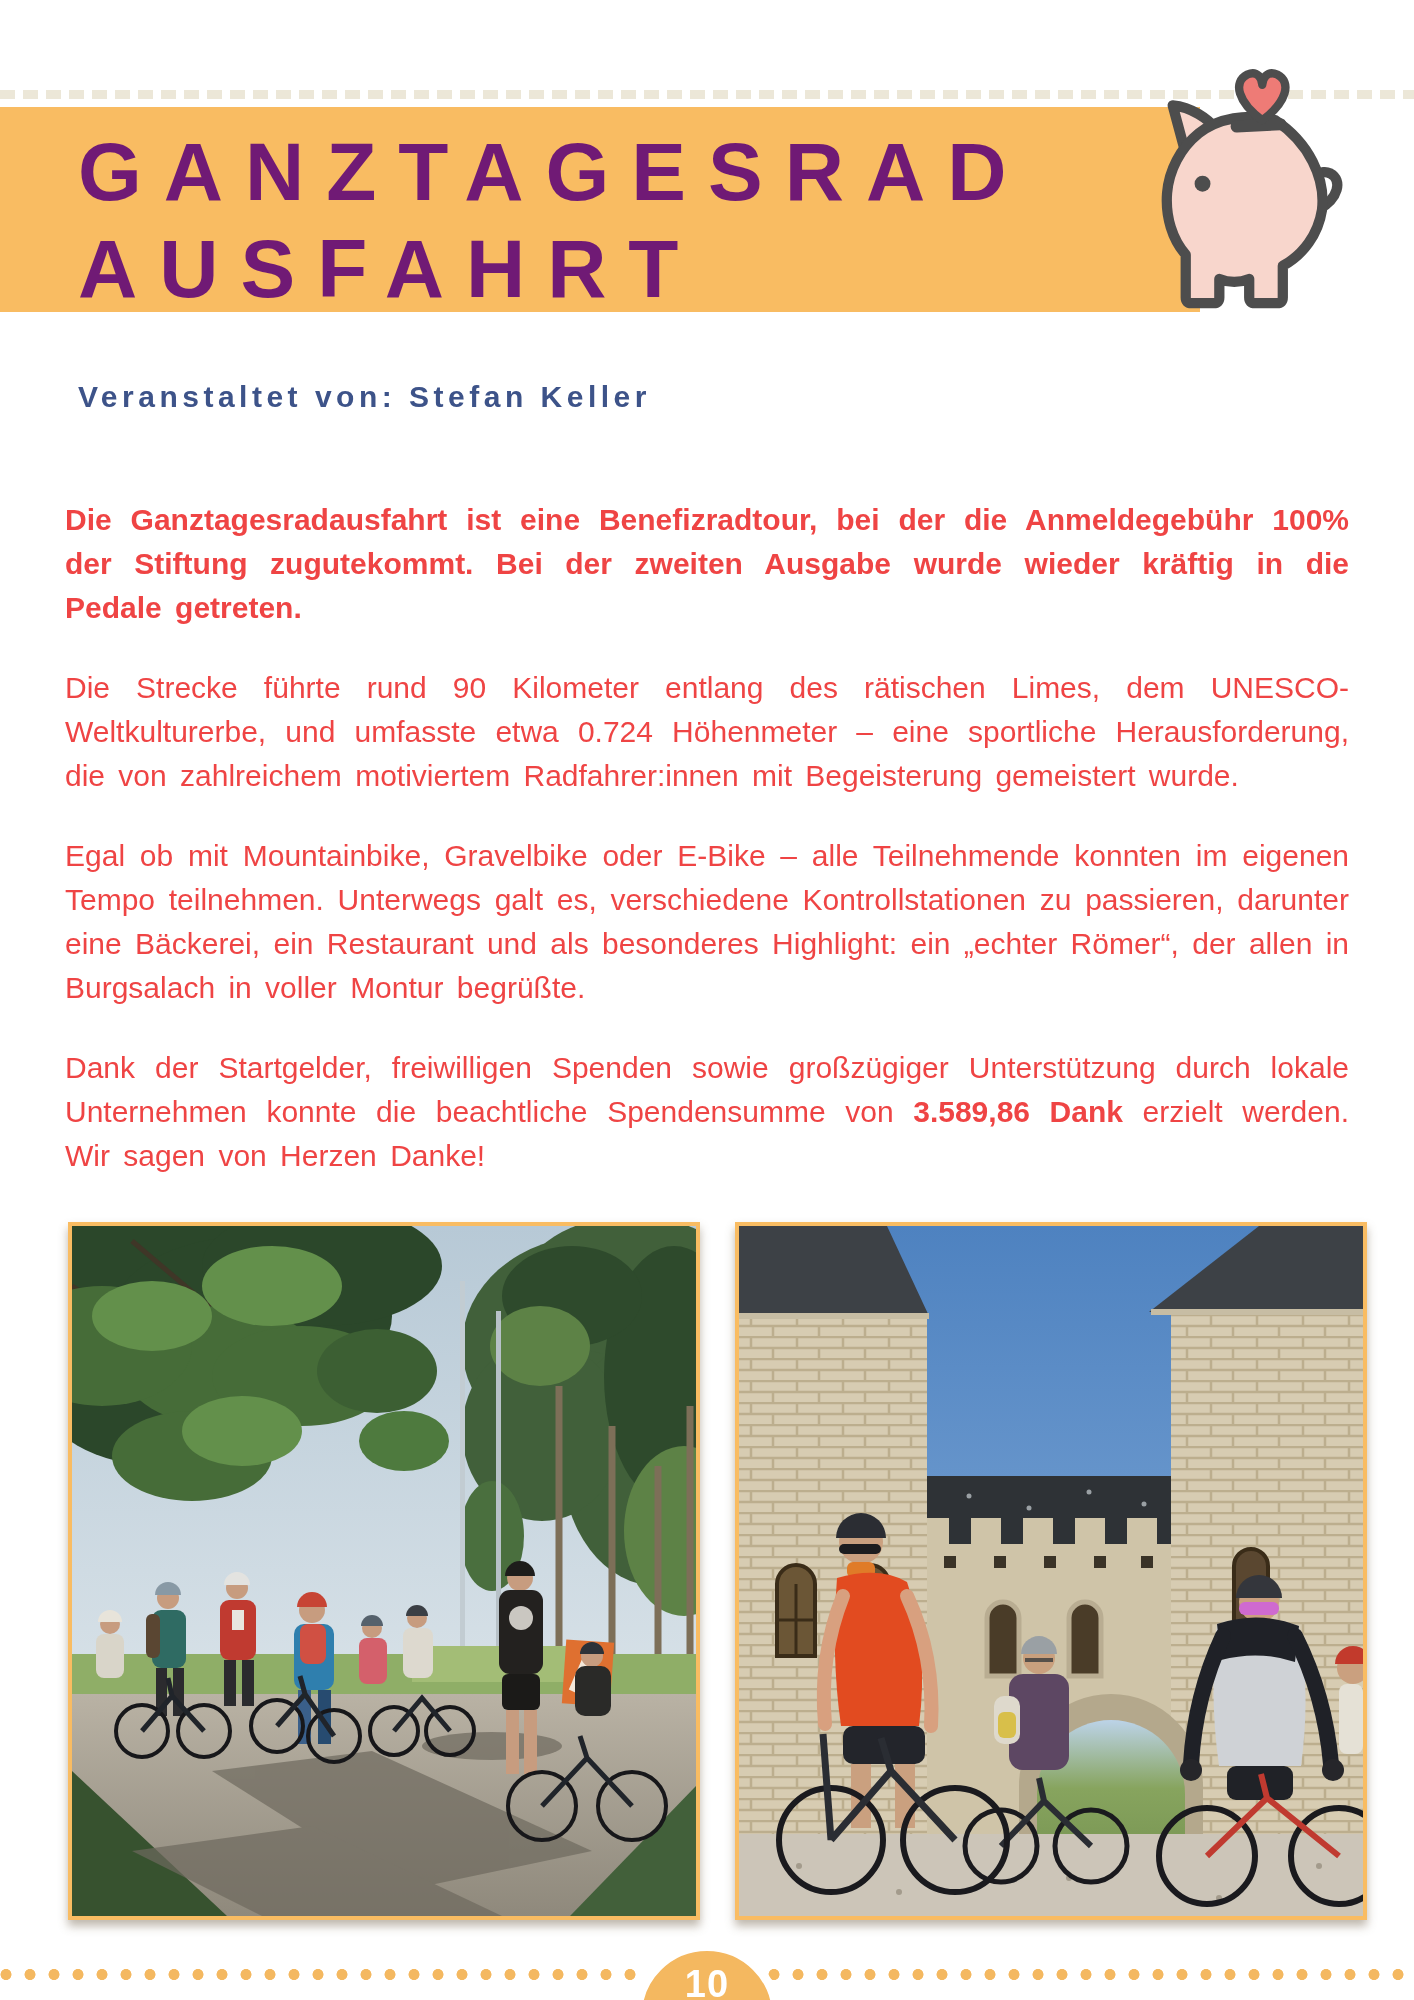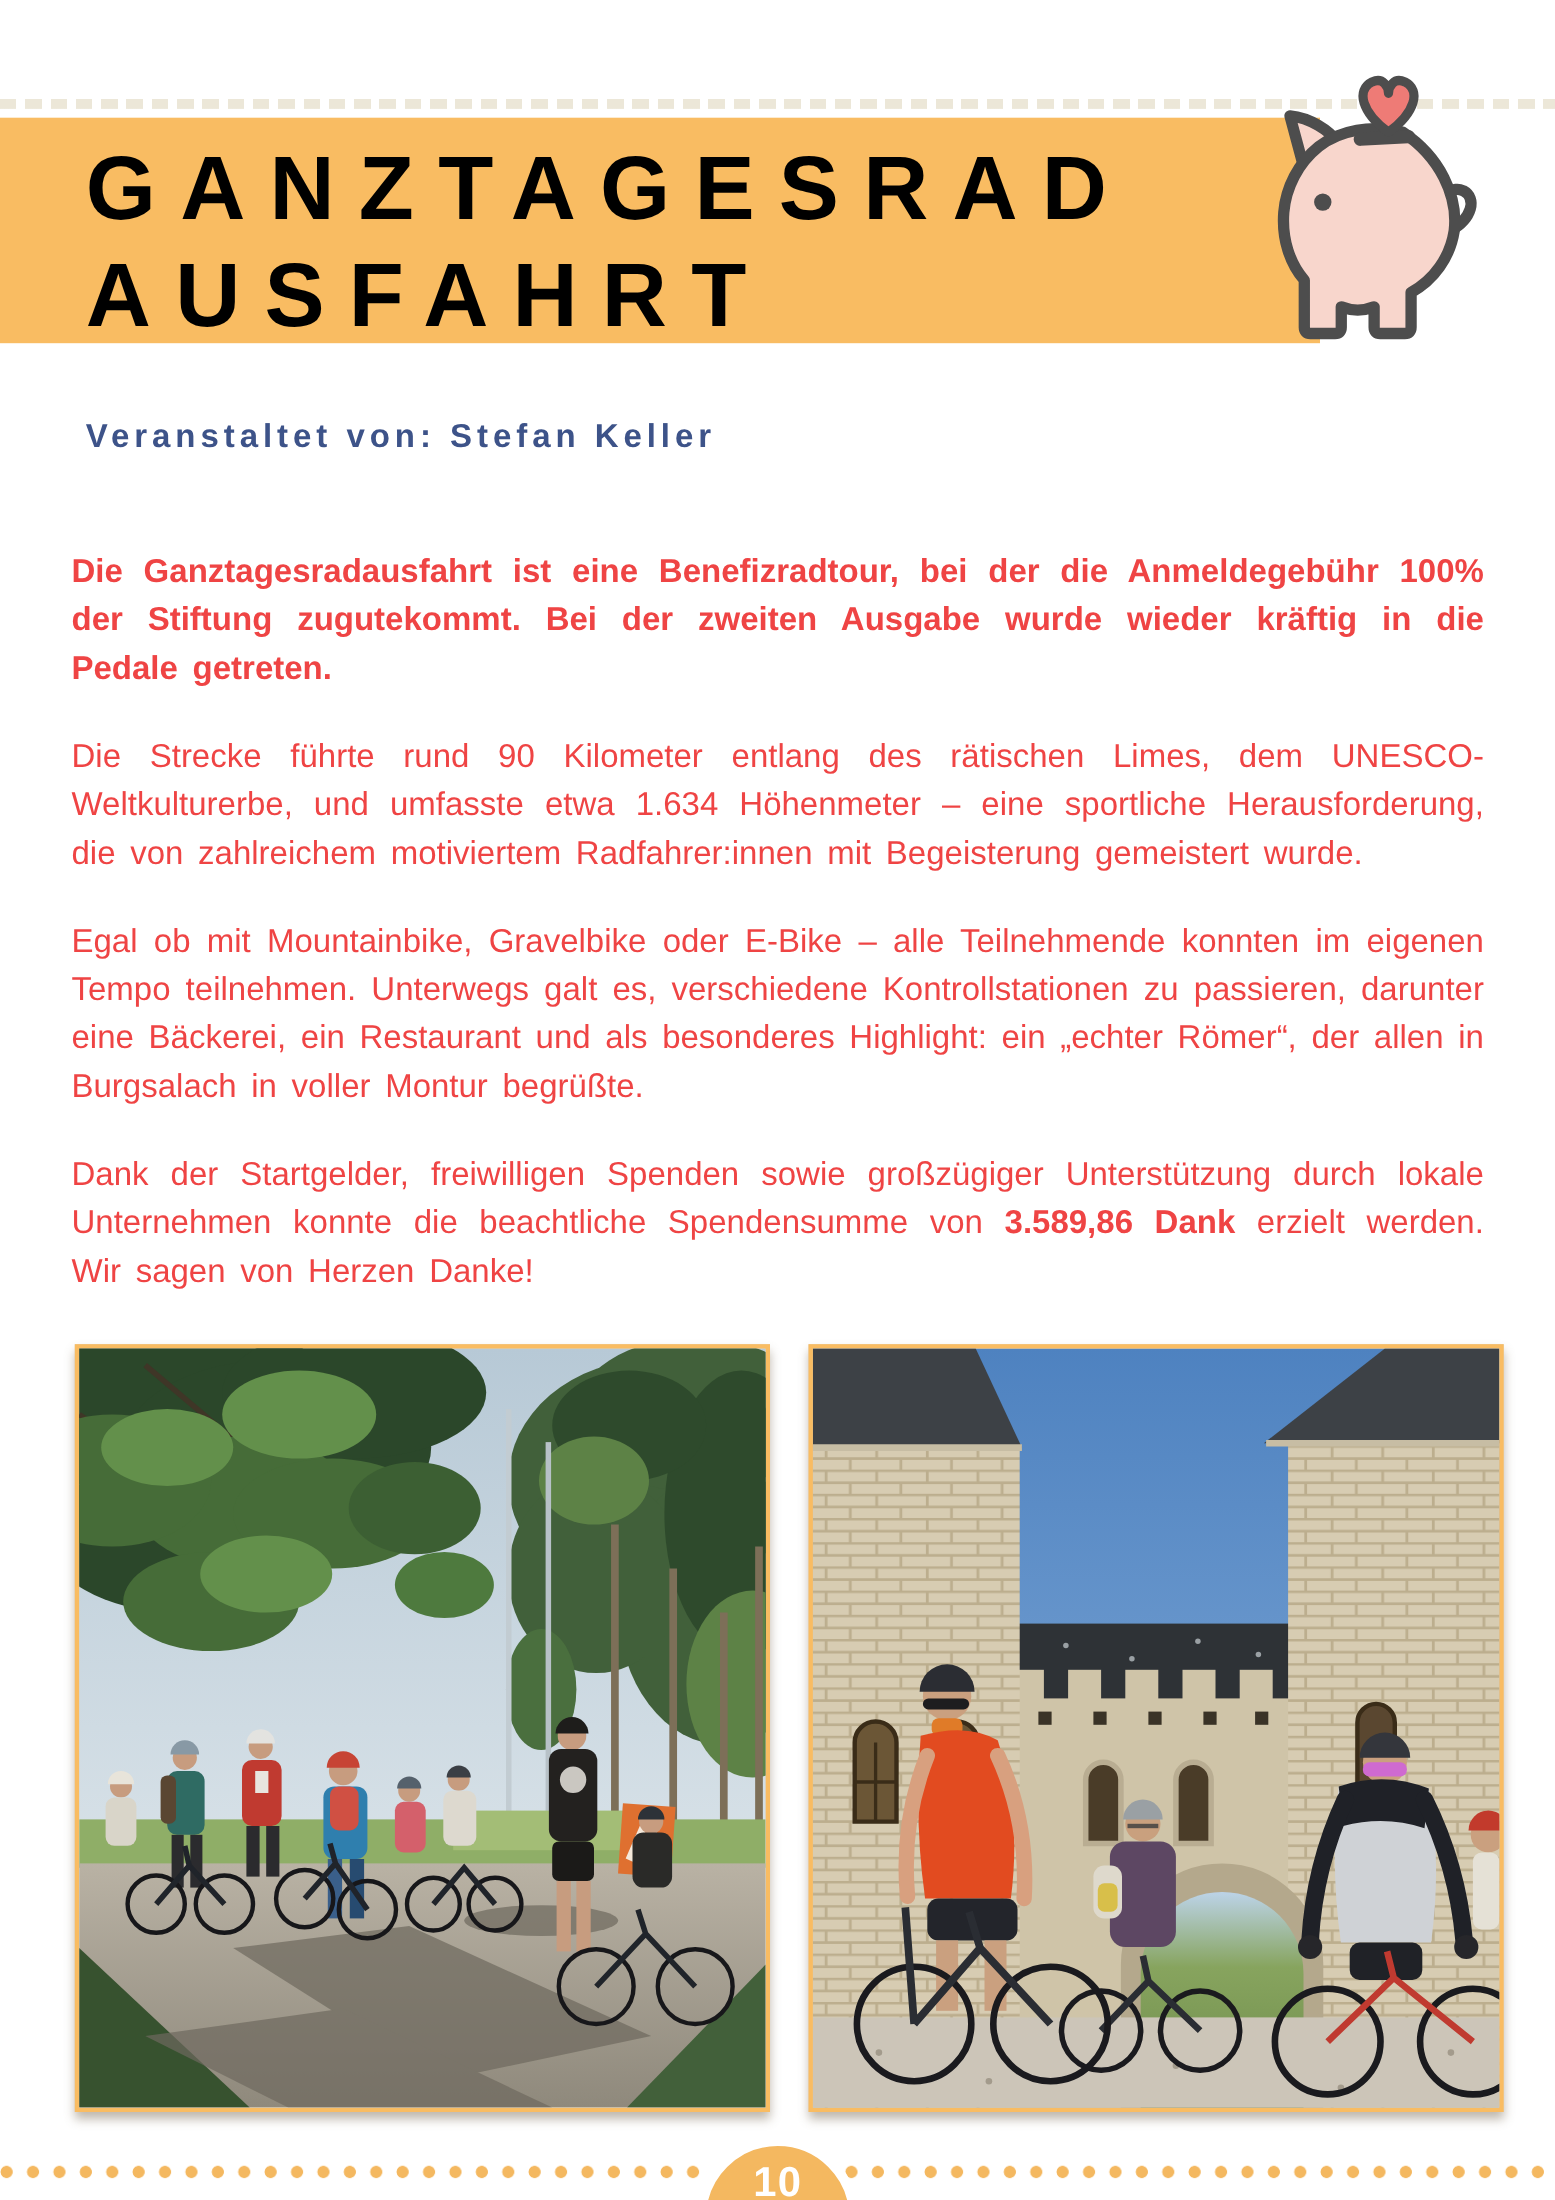--- a/index.html
+++ b/index.html
@@ -18,21 +18,21 @@
     background-image:repeating-linear-gradient(90deg,#ece7d8 0 15px,transparent 15px 23px);
   }
 
   
   .banner{
     position:absolute;top:107px;left:0;width:1200px;height:205px;
     background:#F9BC62;
   }
   .banner-title{
     position:absolute;top:16px;left:78px;
-    color:#000000;
+    color:#701a75;
     font-size:82px;font-weight:800;
     letter-spacing:22px;line-height:97px;
     white-space:nowrap;
   }
 
   
   .piggy{
     position:absolute;top:68px;left:1122px;width:232px;height:252px;
   }
 
@@ -123,21 +123,21 @@
 
     <path d="M146 56 C 120 37 114 15 130 7 C 141 2 146 12 146 18 C 146 12 151 2 162 7 C 178 15 172 37 146 56 Z" fill="#EE7B76" stroke="#4D4D4D" stroke-width="9" stroke-linejoin="round"></path>
   </svg>
 
   <div class="event-meta">
     <div>Veranstaltet von: Stefan Keller</div>
   </div>
 
   <div class="article">
     <p class="lead">Die Ganztagesradausfahrt ist eine Benefizradtour, bei der die Anmeldegebühr 100% der Stiftung zugutekommt. Bei der zweiten Ausgabe wurde wieder kräftig in die Pedale getreten.</p>
-    <p>Die Strecke führte rund 90 Kilometer entlang des rätischen Limes, dem UNESCO-Weltkulturerbe, und umfasste etwa 1.634 Höhenmeter – eine sportliche Herausforderung, die von zahlreichem motiviertem Radfahrer:innen mit Begeisterung gemeistert wurde.</p>
+    <p>Die Strecke führte rund 90 Kilometer entlang des rätischen Limes, dem UNESCO-Weltkulturerbe, und umfasste etwa 0.724 Höhenmeter – eine sportliche Herausforderung, die von zahlreichem motiviertem Radfahrer:innen mit Begeisterung gemeistert wurde.</p>
     <p>Egal ob mit Mountainbike, Gravelbike oder E-Bike – alle Teilnehmende konnten im eigenen Tempo teilnehmen. Unterwegs galt es, verschiedene Kontrollstationen zu passieren, darunter eine Bäckerei, ein Restaurant und als besonderes Highlight: ein „echter Römer“, der allen in Burgsalach in voller Montur begrüßte.</p>
     <p>
       <span>Dank der Startgelder, freiwilligen Spenden sowie großzügiger Unterstützung durch lokale Unternehmen konnte die beachtliche Spendensumme von </span><span class="amount">3.589,86 Dank</span><span> erzielt werden. Wir sagen von Herzen Danke!</span>
     </p>
   </div>
 
   <figure class="photo left" style="margin:0">
     <svg viewBox="0 0 624 690" preserveAspectRatio="none">
       <defs>
         <linearGradient id="skyL" x1="0" y1="0" x2="0" y2="1">

